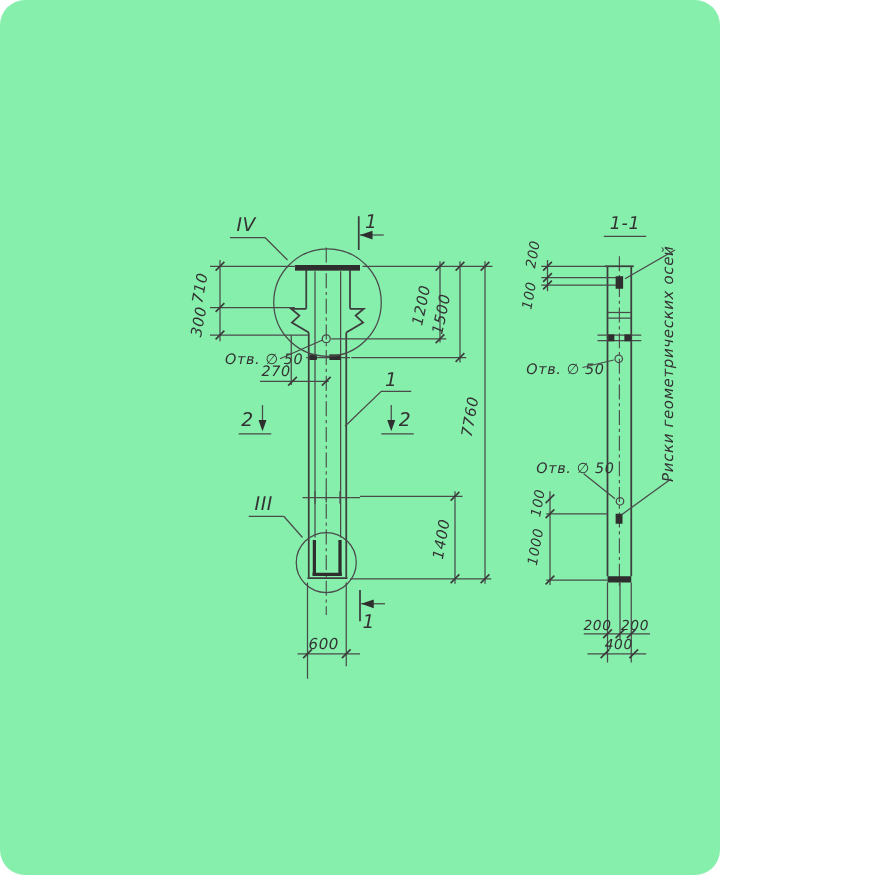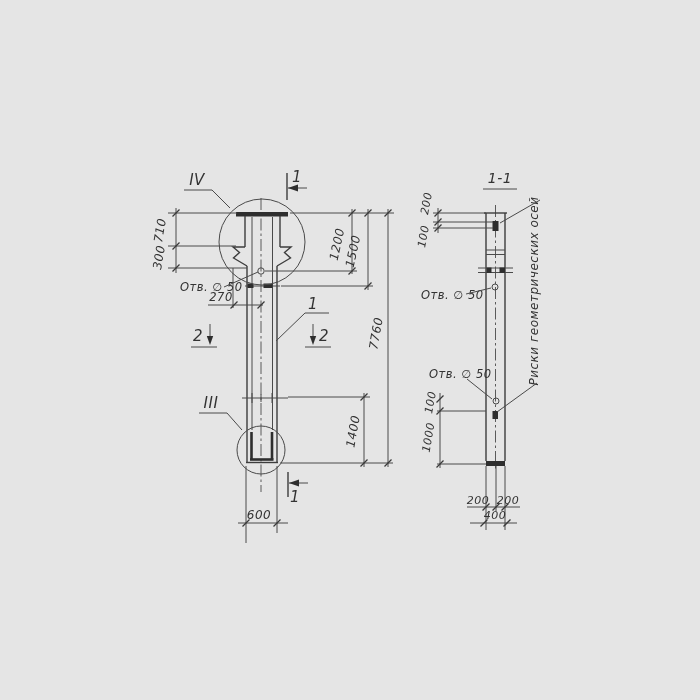--- a/index.html
+++ b/index.html
@@ -1,17 +1,17 @@
 <!DOCTYPE html>
 <html><head>
 <meta charset="utf-8">
 <style>
   html,body{margin:0;padding:0;background:#ffffff;}
-  .stage{position:relative;width:700px;height:700px;background:#e5e5e5;overflow:hidden;
-         font-family:"DejaVu Sans",sans-serif;}
+  .stage{position:relative;width:576px;height:700px;background:#86efac;overflow:hidden;
+         font-family:"DejaVu Sans",sans-serif;border-radius:20px;}
   svg{display:block}
   .thin{stroke:#4a4a4a;stroke-width:1;fill:none;}
   .med{stroke:#3d3d3d;stroke-width:1.4;fill:none;}
   .thick{stroke:#2e2e2e;stroke-width:2.6;fill:none;}
   .axis{stroke:#4a4a4a;stroke-width:0.9;fill:none;stroke-dasharray:12 3 2.5 3;}
   .tick{stroke:#3a3a3a;stroke-width:1.3;fill:none;}
   .ink{fill:#2e2e2e;}
   text{fill:#333333;font-style:italic;letter-spacing:0.5px;}
   .dim{font-size:12px;}
   .dimS{font-size:11px;}

